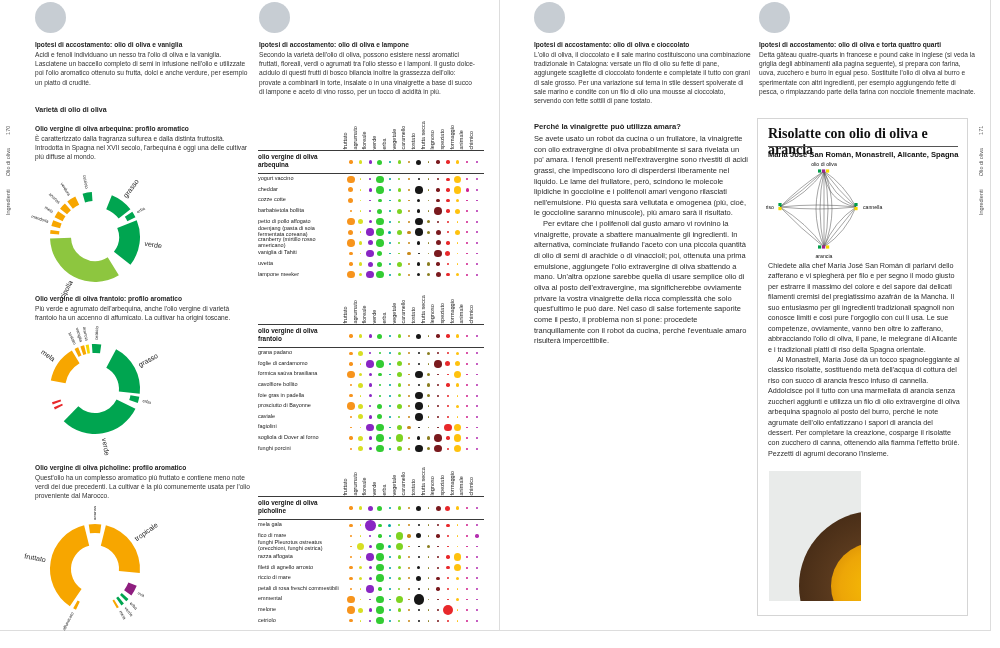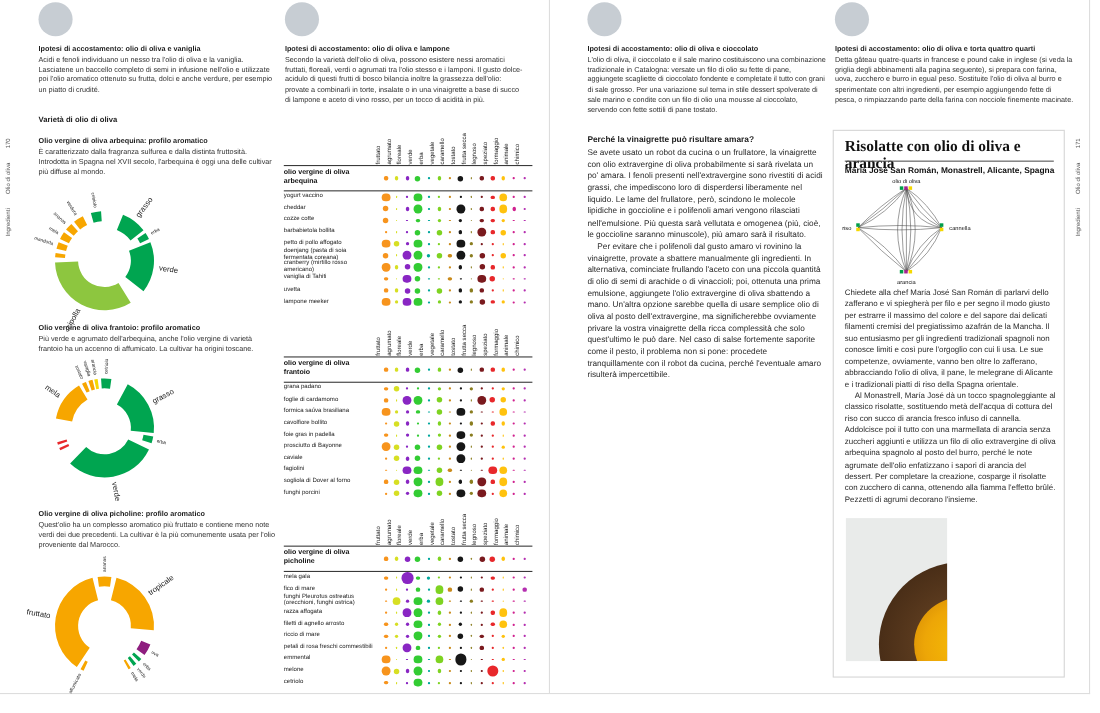--- a/index.html
+++ b/index.html
@@ -787,21 +787,21 @@
         <div class="mx-dot" style="left: 169.55px; margin-top: -0.9px; width: 1.8px; height: 1.8px; background: rgb(138, 125, 31);"></div>
         <div class="mx-dot" style="left: 179.25px; margin-top: -0.9px; width: 1.8px; height: 1.8px; background: rgb(122, 26, 30);"></div>
         <div class="mx-dot" style="left: 188.95px; margin-top: -0.9px; width: 1.8px; height: 1.8px; background: rgb(232, 40, 43);"></div>
         <div class="mx-dot" style="left: 198.65px; margin-top: -0.9px; width: 1.8px; height: 1.8px; background: rgb(255, 194, 14);"></div>
         <div class="mx-dot" style="left: 208.35px; margin-top: -0.9px; width: 1.8px; height: 1.8px; background: rgb(208, 33, 143);"></div>
         <div class="mx-dot" style="left: 218.05px; margin-top: -0.9px; width: 1.8px; height: 1.8px; background: rgb(181, 47, 176);"></div>
       </div>
     </div>
 
   <div class="longform">
-    <h3>Perché la vinaigrette può risultare amara?</h3>
+    <h3>Perché la vinaigrette può utilizza amara?</h3>
     <p>Se avete usato un robot da cucina o un frullatore, la vinaigrette con olio extravergine di oliva probabilmente si sarà rivelata un po' amara. I fenoli presenti nell'extravergine sono rivestiti di acidi grassi, che impediscono loro di disperdersi liberamente nel liquido. Le lame del frullatore, però, scindono le molecole lipidiche in goccioline e i polifenoli amari vengono rilasciati nell'emulsione. Più questa sarà vellutata e omogenea (più, cioè, le goccioline saranno minuscole), più amaro sarà il risultato.</p>
     <p class="indent">Per evitare che i polifenoli dal gusto amaro vi rovinino la vinaigrette, provate a sbattere manualmente gli ingredienti. In alternativa, cominciate frullando l'aceto con una piccola quantità di olio di semi di arachide o di vinaccioli; poi, ottenuta una prima emulsione, aggiungete l'olio extravergine di oliva sbattendo a mano. Un'altra opzione sarebbe quella di usare semplice olio di oliva al posto dell'extravergine, ma significherebbe ovviamente privare la vostra vinaigrette della ricca complessità che solo quest'ultimo le può dare. Nel caso di salse fortemente saporite come il pesto, il problema non si pone: procedete tranquillamente con il robot da cucina, perché l'eventuale amaro risulterà impercettibile.</p>
   </div>
 
   <div class="recipe-box">
     <div class="recipe-title">Risolatte con olio di oliva e arancia</div>
     <div class="recipe-rule"></div>
     <div class="recipe-chef">María José San Román, Monastrell, Alicante, Spagna</div>
     <svg class="network">
         <path d="M60 14 Q42.43266453180084 37.41770109442325 16 50" fill="none" stroke="#4a4a4a" stroke-width="0.5"></path>

